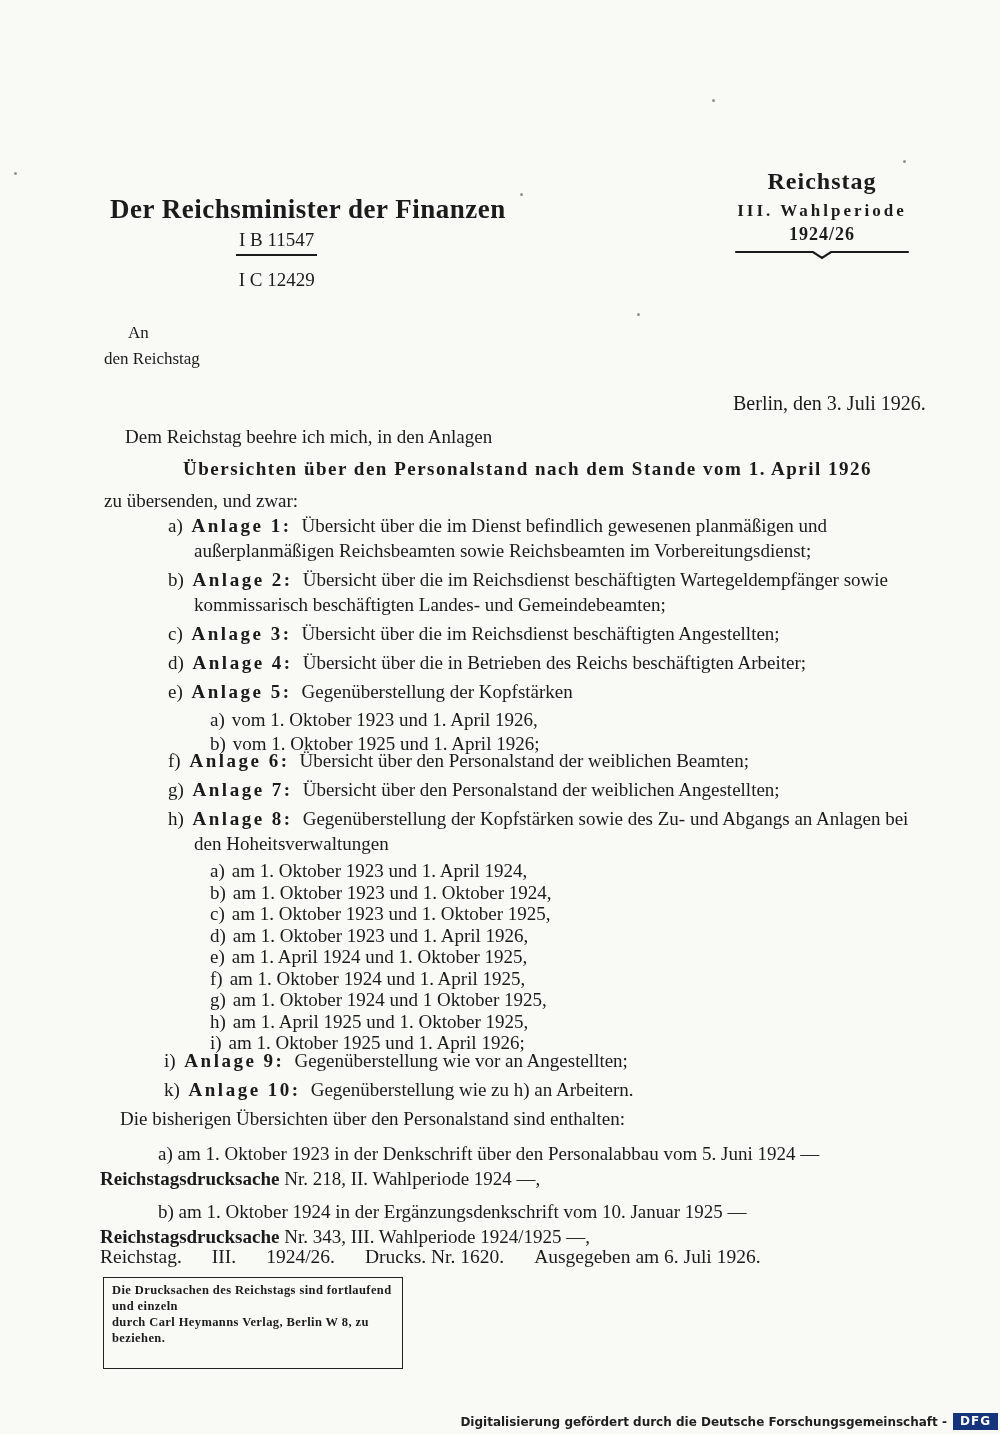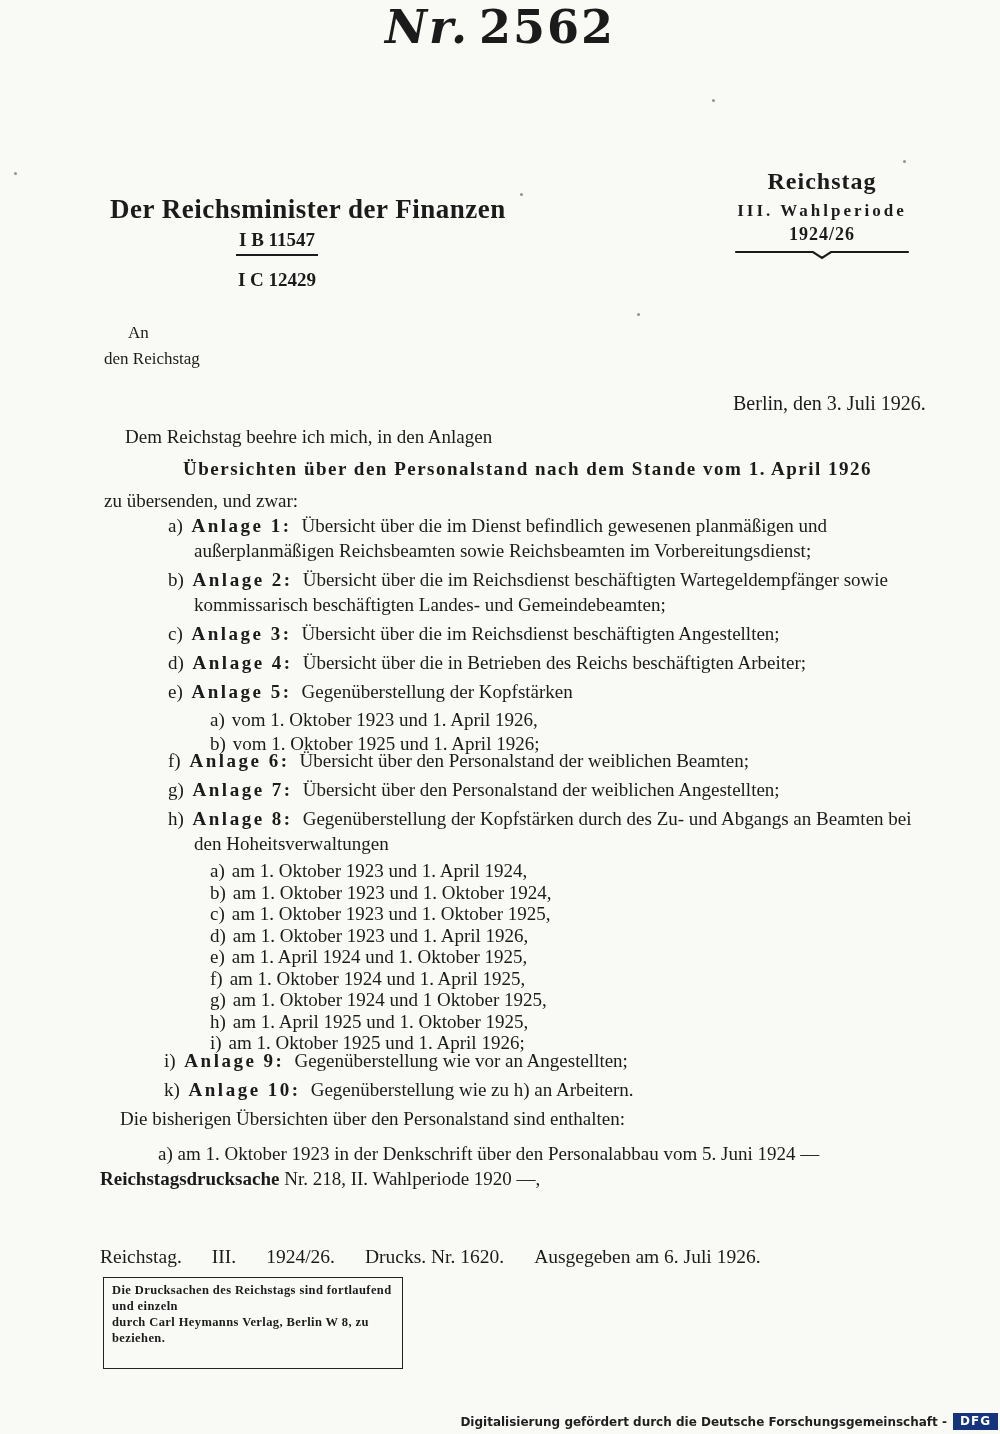--- a/index.html
+++ b/index.html
@@ -8,21 +8,21 @@
     background:#f9f9f6;color:#1b1b1b;overflow:hidden;
     font-family:"Liberation Serif",serif;
   }
   .abs{position:absolute;}
   
   .doc-number{left:0;top:96;width:1000px;text-align:center;
     font-family:"DejaVu Serif",serif;font-size:46px;font-weight:bold;letter-spacing:2px;}
   .doc-number .nr{font-style:italic;margin-right:10px;}
   .sender{left:110,top:194px;}
   .sender{left:110px;top:194px;font-size:27px;font-weight:bold;letter-spacing:0.5px;}
-  .refs{left:236px;top:228px;text-align:center;font-size:19px;font-weight:bold;line-height:24px;}
+  .refs{left:236px;top:228px;text-align:center;font-size:19px;font-weight:normal;line-height:24px;}
   .refs .upper{display:inline-block;border-bottom:2.5px solid #1b1b1b;padding:0 3px 2px 3px;}
   .refs .lower{display:block;padding-top:12px;}
   .rt-block{left:722px;top:168px;width:200px;text-align:center;}
   .rt-title{font-size:24px;font-weight:bold;letter-spacing:1px;}
   .rt-period{font-size:17px;font-weight:bold;letter-spacing:3px;margin-top:6px;}
   .rt-years{font-size:18px;font-weight:bold;letter-spacing:1px;margin-top:3px;}
   .rt-brace{margin-top:1px;}
   
   .address{left:104px;top:320px;font-size:17px;line-height:26px;}
   .address .l1{padding-left:24px;}
@@ -63,23 +63,20 @@
     font-weight:bold;font-size:12px;letter-spacing:1px;
     padding:1px 7px 2px 7px;}
   
   .speck{width:3px;height:3px;border-radius:50%;background:#6f6f6f;opacity:.75;}
 </style>
 </head>
 <body>
 
 <div class="page">
 
-  <div class="abs doc-number">
-    <span class="nr">Nr.</span><span>2562</span>
-  </div>
 
   <div class="abs sender">Der Reichsminister der Finanzen</div>
 
   <div class="abs refs">
     <span class="upper">I B 11547</span>
     <span class="lower">I C 12429</span>
   </div>
 
   <div class="abs rt-block">
     <div class="rt-title">Reichstag</div>
@@ -111,42 +108,43 @@
     <div class="ai"><span class="mk">e)</span> <span class="lbl">Anlage 5:</span><span>Gegenüberstellung der Kopfstärken</span></div>
     <ul class="sub">
       <li><span class="mk2">a)</span><span>vom 1. Oktober 1923 und 1. April 1926,</span></li>
       <li><span class="mk2">b)</span><span>vom 1. Oktober 1925 und 1. April 1926;</span></li>
     </ul>
   </div>
 
   <div class="abs annex g2">
     <div class="ai"><span class="mk">f)</span> <span class="lbl">Anlage 6:</span><span>Übersicht über den Personalstand der weiblichen Beamten;</span></div>
     <div class="ai"><span class="mk">g)</span> <span class="lbl">Anlage 7:</span><span>Übersicht über den Personalstand der weiblichen Angestellten;</span></div>
-    <div class="ai"><span class="mk">h)</span> <span class="lbl">Anlage 8:</span><span>Gegenüberstellung der Kopfstärken durch des Zu- und Abgangs an Beamten bei den Hoheitsverwaltungen</span></div>
+    <div class="ai"><span class="mk">h)</span> <span class="lbl">Anlage 8:</span><span>Gegenüberstellung der Kopfstärken sowie des Zu- und Abgangs an Anlagen bei den Hoheitsverwaltungen</span></div>
     <ul class="sub tight">
       <li><span class="mk2">a)</span><span>am 1. Oktober 1923 und 1. April 1924,</span></li>
       <li><span class="mk2">b)</span><span>am 1. Oktober 1923 und 1. Oktober 1924,</span></li>
       <li><span class="mk2">c)</span><span>am 1. Oktober 1923 und 1. Oktober 1925,</span></li>
       <li><span class="mk2">d)</span><span>am 1. Oktober 1923 und 1. April 1926,</span></li>
       <li><span class="mk2">e)</span><span>am 1. April 1924 und 1. Oktober 1925,</span></li>
       <li><span class="mk2">f)</span><span>am 1. Oktober 1924 und 1. April 1925,</span></li>
       <li><span class="mk2">g)</span><span>am 1. Oktober 1924 und 1 Oktober 1925,</span></li>
       <li><span class="mk2">h)</span><span>am 1. April 1925 und 1. Oktober 1925,</span></li>
       <li><span class="mk2">i)</span><span>am 1. Oktober 1925 und 1. April 1926;</span></li>
     </ul>
   </div>
 
   <div class="abs annex g3">
     <div class="ai"><span class="mk">i)</span> <span class="lbl">Anlage 9:</span><span>Gegenüberstellung wie vor an Angestellten;</span></div>
     <div class="ai"><span class="mk">k)</span> <span class="lbl">Anlage 10:</span><span>Gegenüberstellung wie zu h) an Arbeitern.</span></div>
   </div>
 
   <div class="abs closing">
     <p class="c-intro">Die bisherigen Übersichten über den Personalstand sind enthalten:</p>
-    <p class="c-para"><span>a)</span> <span>am 1. Oktober 1923 in der Denkschrift über den Personalabbau vom 5. Juni 1924 —</span> <b>Reichstagsdrucksache</b> <span>Nr. 218, II. Wahlperiode 1920 —,</span></p>
+    <p class="c-para"><span>a)</span> <span>am 1. Oktober 1923 in der Denkschrift über den Personalabbau vom 5. Juni 1924 —</span> <b>Reichstagsdrucksache</b> <span>Nr. 218, II. Wahlperiode 1924 —,</span></p>
+    <p class="c-para"><span>b)</span> <span>am 1. Oktober 1924 in der Ergänzungsdenkschrift vom 10. Januar 1925 —</span> <b>Reichstagsdrucksache</b> <span>Nr. 343, III. Wahlperiode 1924/1925 —,</span></p>
   </div>
 
   <div class="abs issue">
     <span>Reichstag.</span><span>III.</span><span>1924/26.</span><span>Drucks. Nr. 1620.</span><span>Ausgegeben am 6. Juli 1926.</span>
   </div>
 
   <div class="abs imprint">
     <div>Die Drucksachen des Reichstags sind fortlaufend und einzeln</div>
     <div>durch Carl Heymanns Verlag, Berlin W 8, zu beziehen.</div>
   </div>

